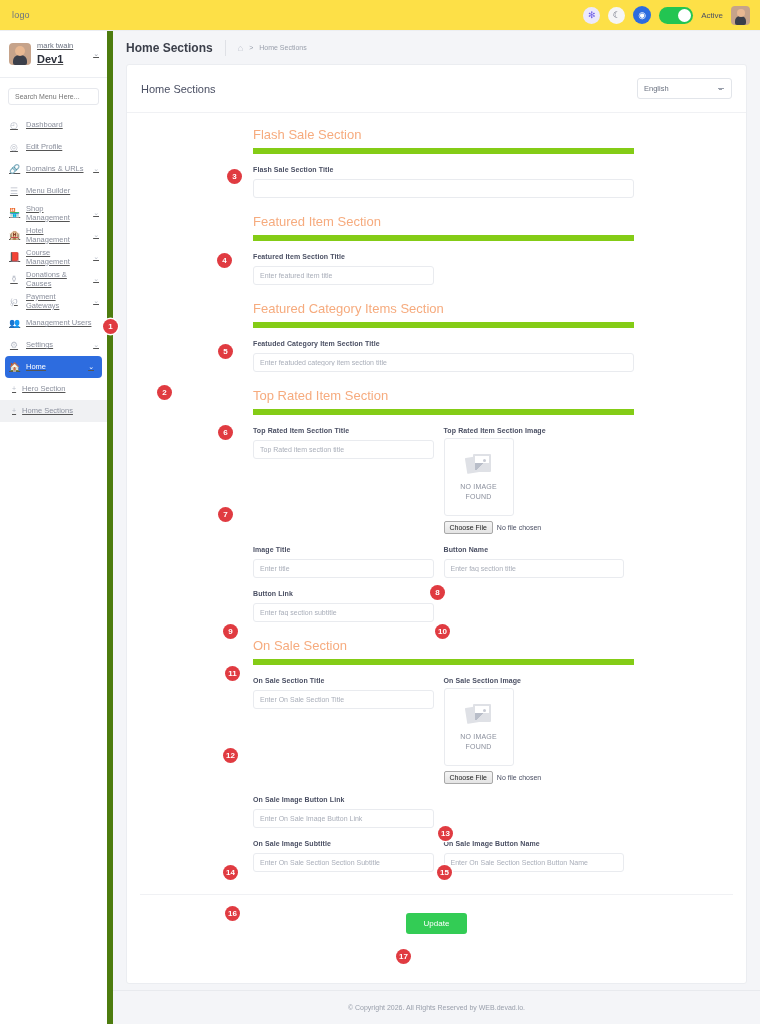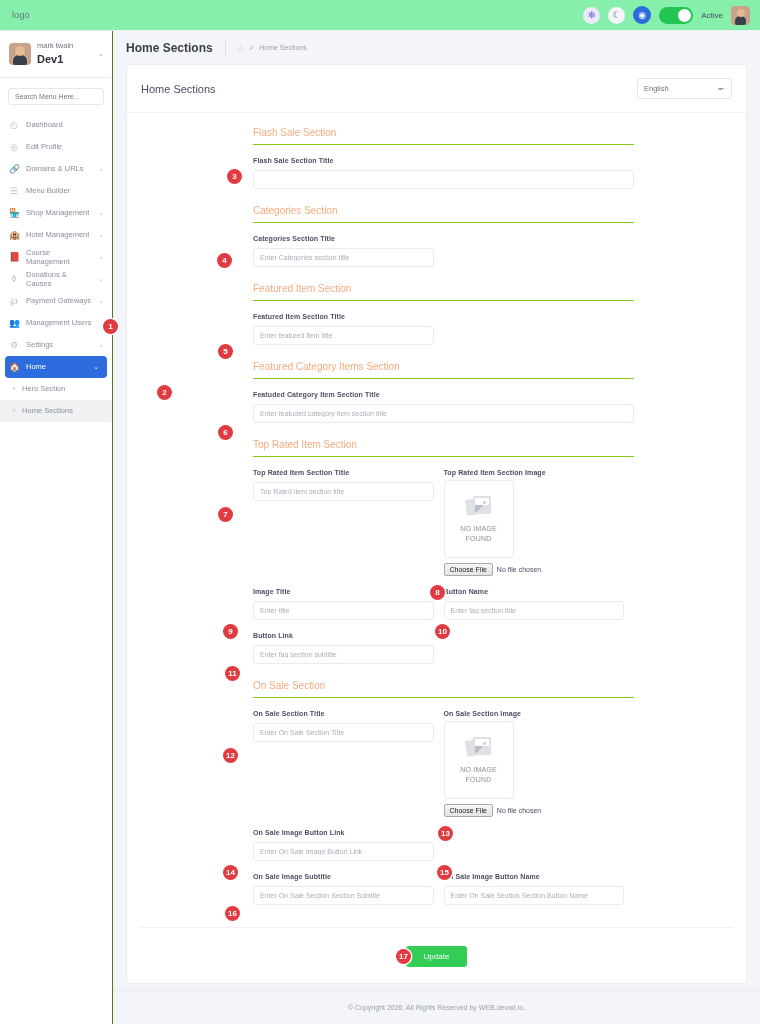--- a/index.html
+++ b/index.html
@@ -6,21 +6,21 @@
   html, body {
     width: 760px; height: 1024px;
     font-family: "Liberation Sans", sans-serif;
     background: #f4f5f8;
     color: #555;
     overflow: hidden;
   }
   
   .topbar {
     position: absolute; top: 0; left: 0; width: 760px; height: 31px;
-    background: #86efac; border-bottom: 1px solid #eceef2;
+    background: #fde047; border-bottom: 1px solid #eceef2;
     display: flex; align-items: center; z-index: 20;
   }
   .logo { margin-left: 12px; font-size: 9px; color: #6b7280; letter-spacing: .2px; }
   .topbar-right { margin-left: auto; display: flex; align-items: center; gap: 8px; margin-right: 10px; }
   .circ-btn {
     width: 17px; height: 17px; border-radius: 50%;
     display: flex; align-items: center; justify-content: center;
     font-size: 9px; line-height: 1;
   }
   .circ-sun { background: #ece9fb; color: #6c5ce7; }
@@ -43,21 +43,21 @@
     content: ""; position: absolute; left: 4px; top: 10px; width: 11px; height: 9px;
     border-radius: 5px 5px 2px 2px; background: #3b3f4a;
   }
   .avatar-top::before {
     content: ""; position: absolute; left: 5.5px; top: 3px; width: 8px; height: 8px;
     border-radius: 50%; background: #e8b892; z-index: 2;
   }
   
   .sidebar {
     position: absolute; top: 31px; left: 0; width: 113px; height: 993px;
-    background: #ffffff; border-right: 1px solid #4d7c0f; z-index: 15;
+    background: #ffffff; border-right: 6px solid #4d7c0f; z-index: 15; text-decoration: underline;
   }
   .profile { display: flex; align-items: center; padding: 9px 8px 9px 9px; gap: 6px; }
   .avatar-side {
     width: 22px; height: 22px; border-radius: 4px; background: #c6a38a;
     position: relative; overflow: hidden; flex: 0 0 auto;
   }
   .avatar-side::after {
     content: ""; position: absolute; left: 4px; top: 12px; width: 14px; height: 10px;
     border-radius: 6px 6px 2px 2px; background: #3b3f4a;
   }
@@ -117,22 +117,22 @@
     border-radius: 3px; font-size: 7.5px; color: #6b7280; padding: 0 6px;
     background: #fff; outline: none; font-family: "Liberation Sans", sans-serif;
     appearance: none; -webkit-appearance: none;
     background-image: linear-gradient(45deg, transparent 50%, #9aa0ac 50%), linear-gradient(135deg, #9aa0ac 50%, transparent 50%);
     background-position: calc(100% - 10px) 9px, calc(100% - 7px) 9px;
     background-size: 3px 3px, 3px 3px; background-repeat: no-repeat;
   }
   .form-body { padding: 14px 0 0 0; }
   .sec { margin: 0 0 0 0; }
   .sec-head {
-    font-size: 10px; color: #f6ab7e; padding: 0 0 6px 0;
-    border-bottom: 1px solid #84cc16; margin: 0 112px 0 126px;
+    font-size: 13px; color: #f6ab7e; padding: 0 0 6px 0;
+    border-bottom: 6px solid #84cc16; margin: 0 112px 0 126px;
   }
   .row { display: flex; margin: 0 112px 0 126px; padding-top: 12px; }
   .col-half { width: 50%; padding-right: 10px; }
   .col-full { width: 100%; }
   .fld-label {
     font-size: 7px; font-weight: bold; color: #4a4f63; margin-bottom: 4px;
     letter-spacing: .1px;
   }
   .txt {
     width: 100%; height: 19px; border: 1px solid #e9ebef; border-radius: 3px;
@@ -308,26 +308,20 @@
   <div class="card">
     <div class="card-head">
       <div class="card-title">Home Sections</div>
       <select class="lang-select"><option>English</option></select>
     </div>
     <div class="form-body" id="form-body">
         <div class="sec">
           <div class="sec-head" style="margin-top:0px">Flash Sale Section</div>
           <div class="row">
             <div class="col-full"><div class="fld-label">Flash Sale Section Title</div><input class="txt" placeholder="" style=""></div>
-          </div>
-        </div>
-        <div class="sec">
-          <div class="sec-head" style="margin-top:16px">Categories Section</div>
-          <div class="row">
-            <div class="col-half"><div class="fld-label">Categories Section Title</div><input class="txt" placeholder="Enter Categories section title" style=""></div>
           </div>
         </div>
         <div class="sec">
           <div class="sec-head" style="margin-top:16px">Featured Item Section</div>
           <div class="row">
             <div class="col-half"><div class="fld-label">Featured Item Section Title</div><input class="txt" placeholder="Enter featured item title" style=""></div>
           </div>
         </div>
         <div class="sec">
           <div class="sec-head" style="margin-top:16px">Featured Category Items Section</div>

